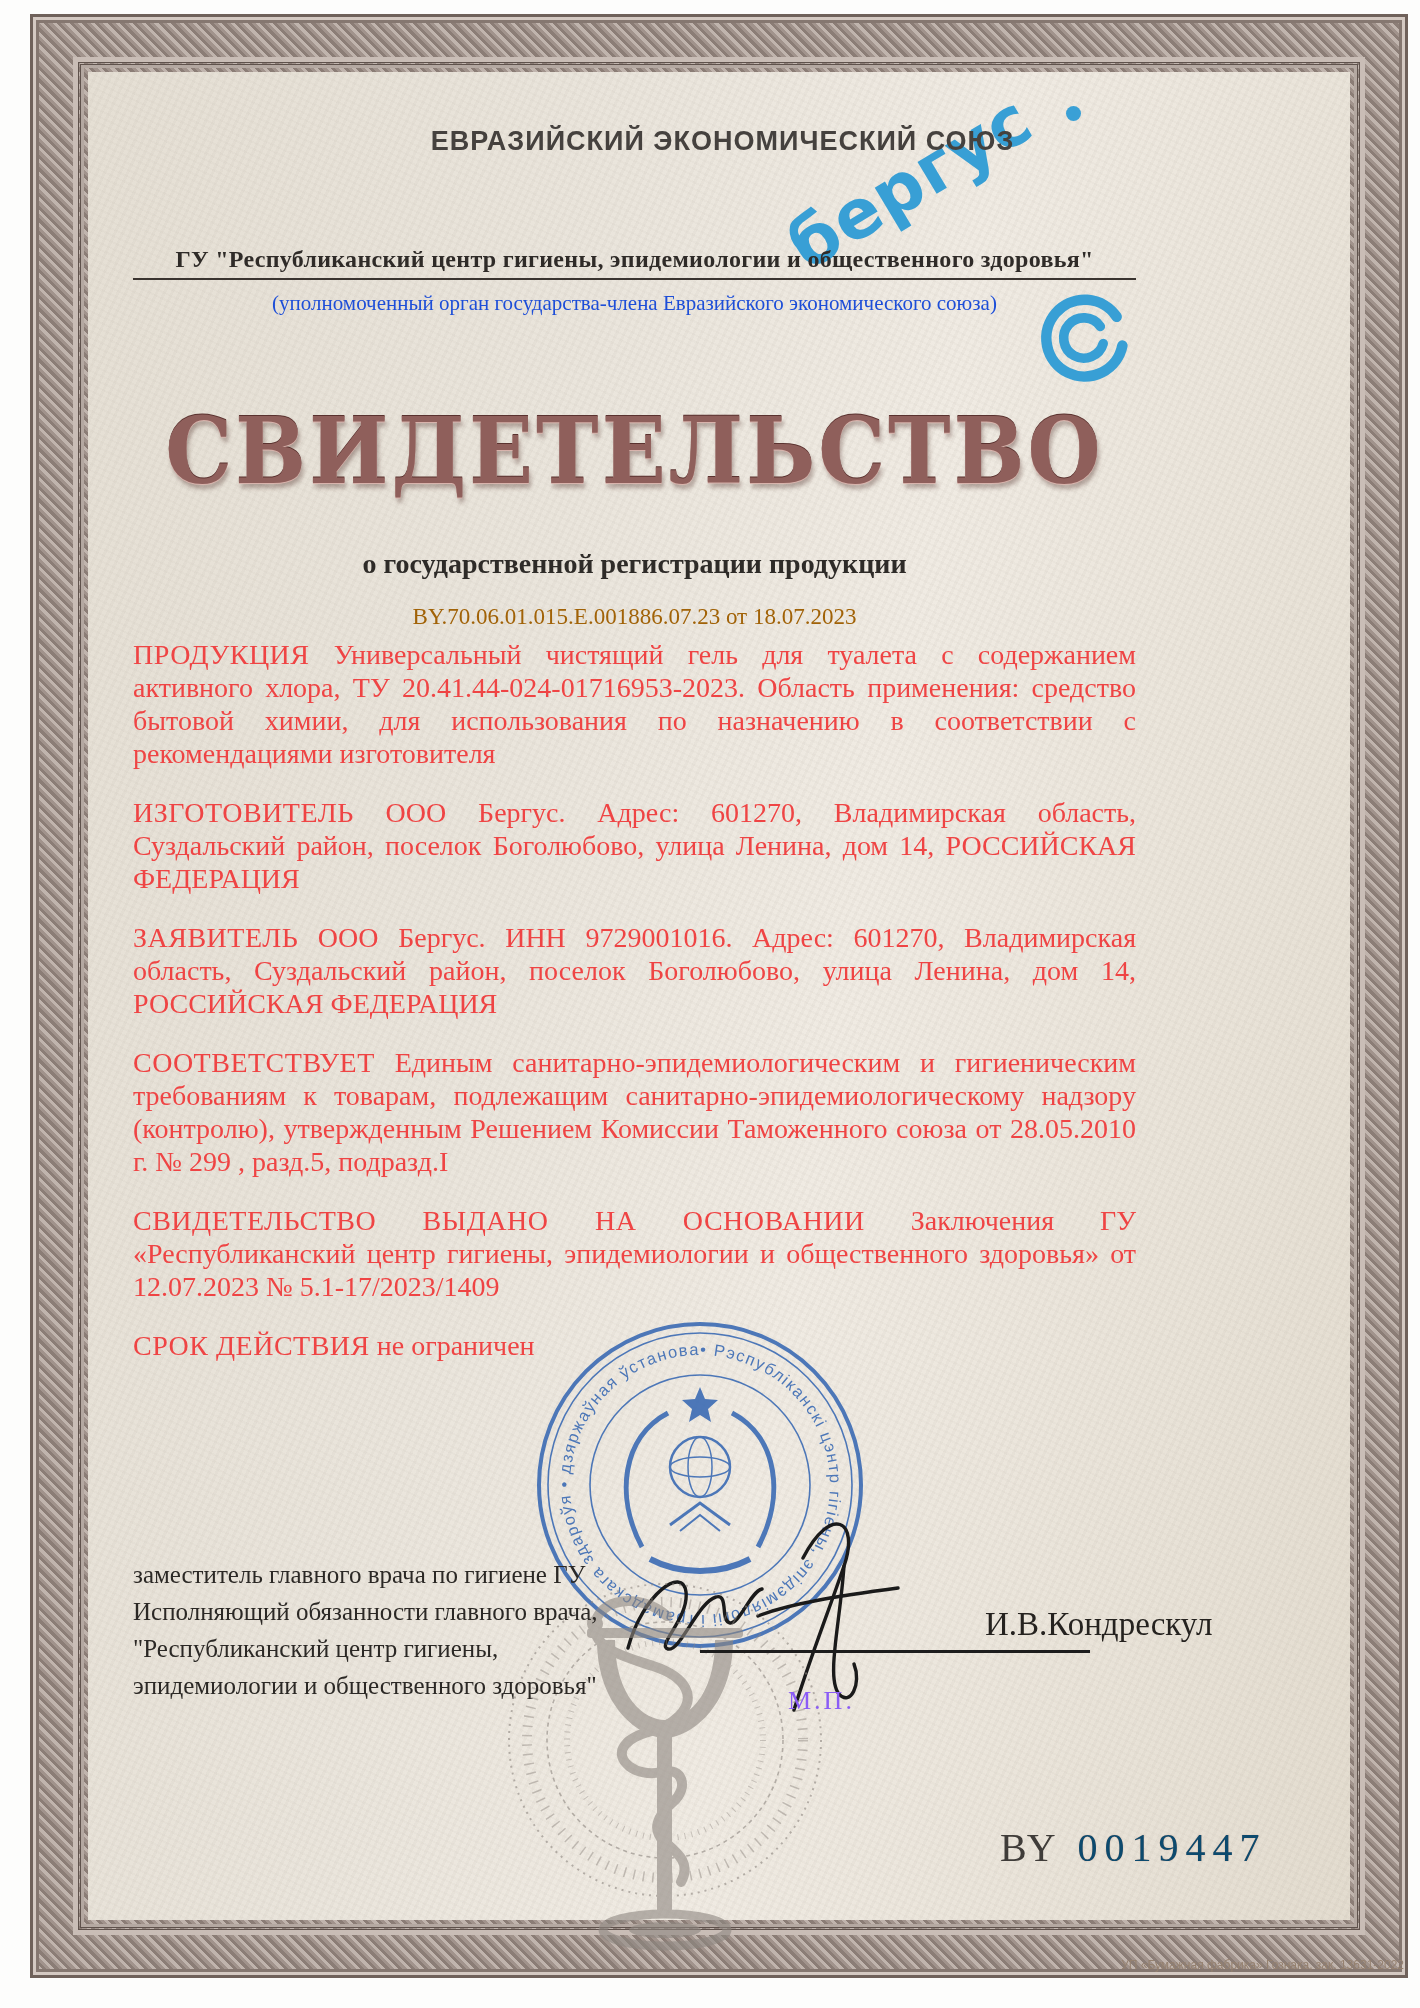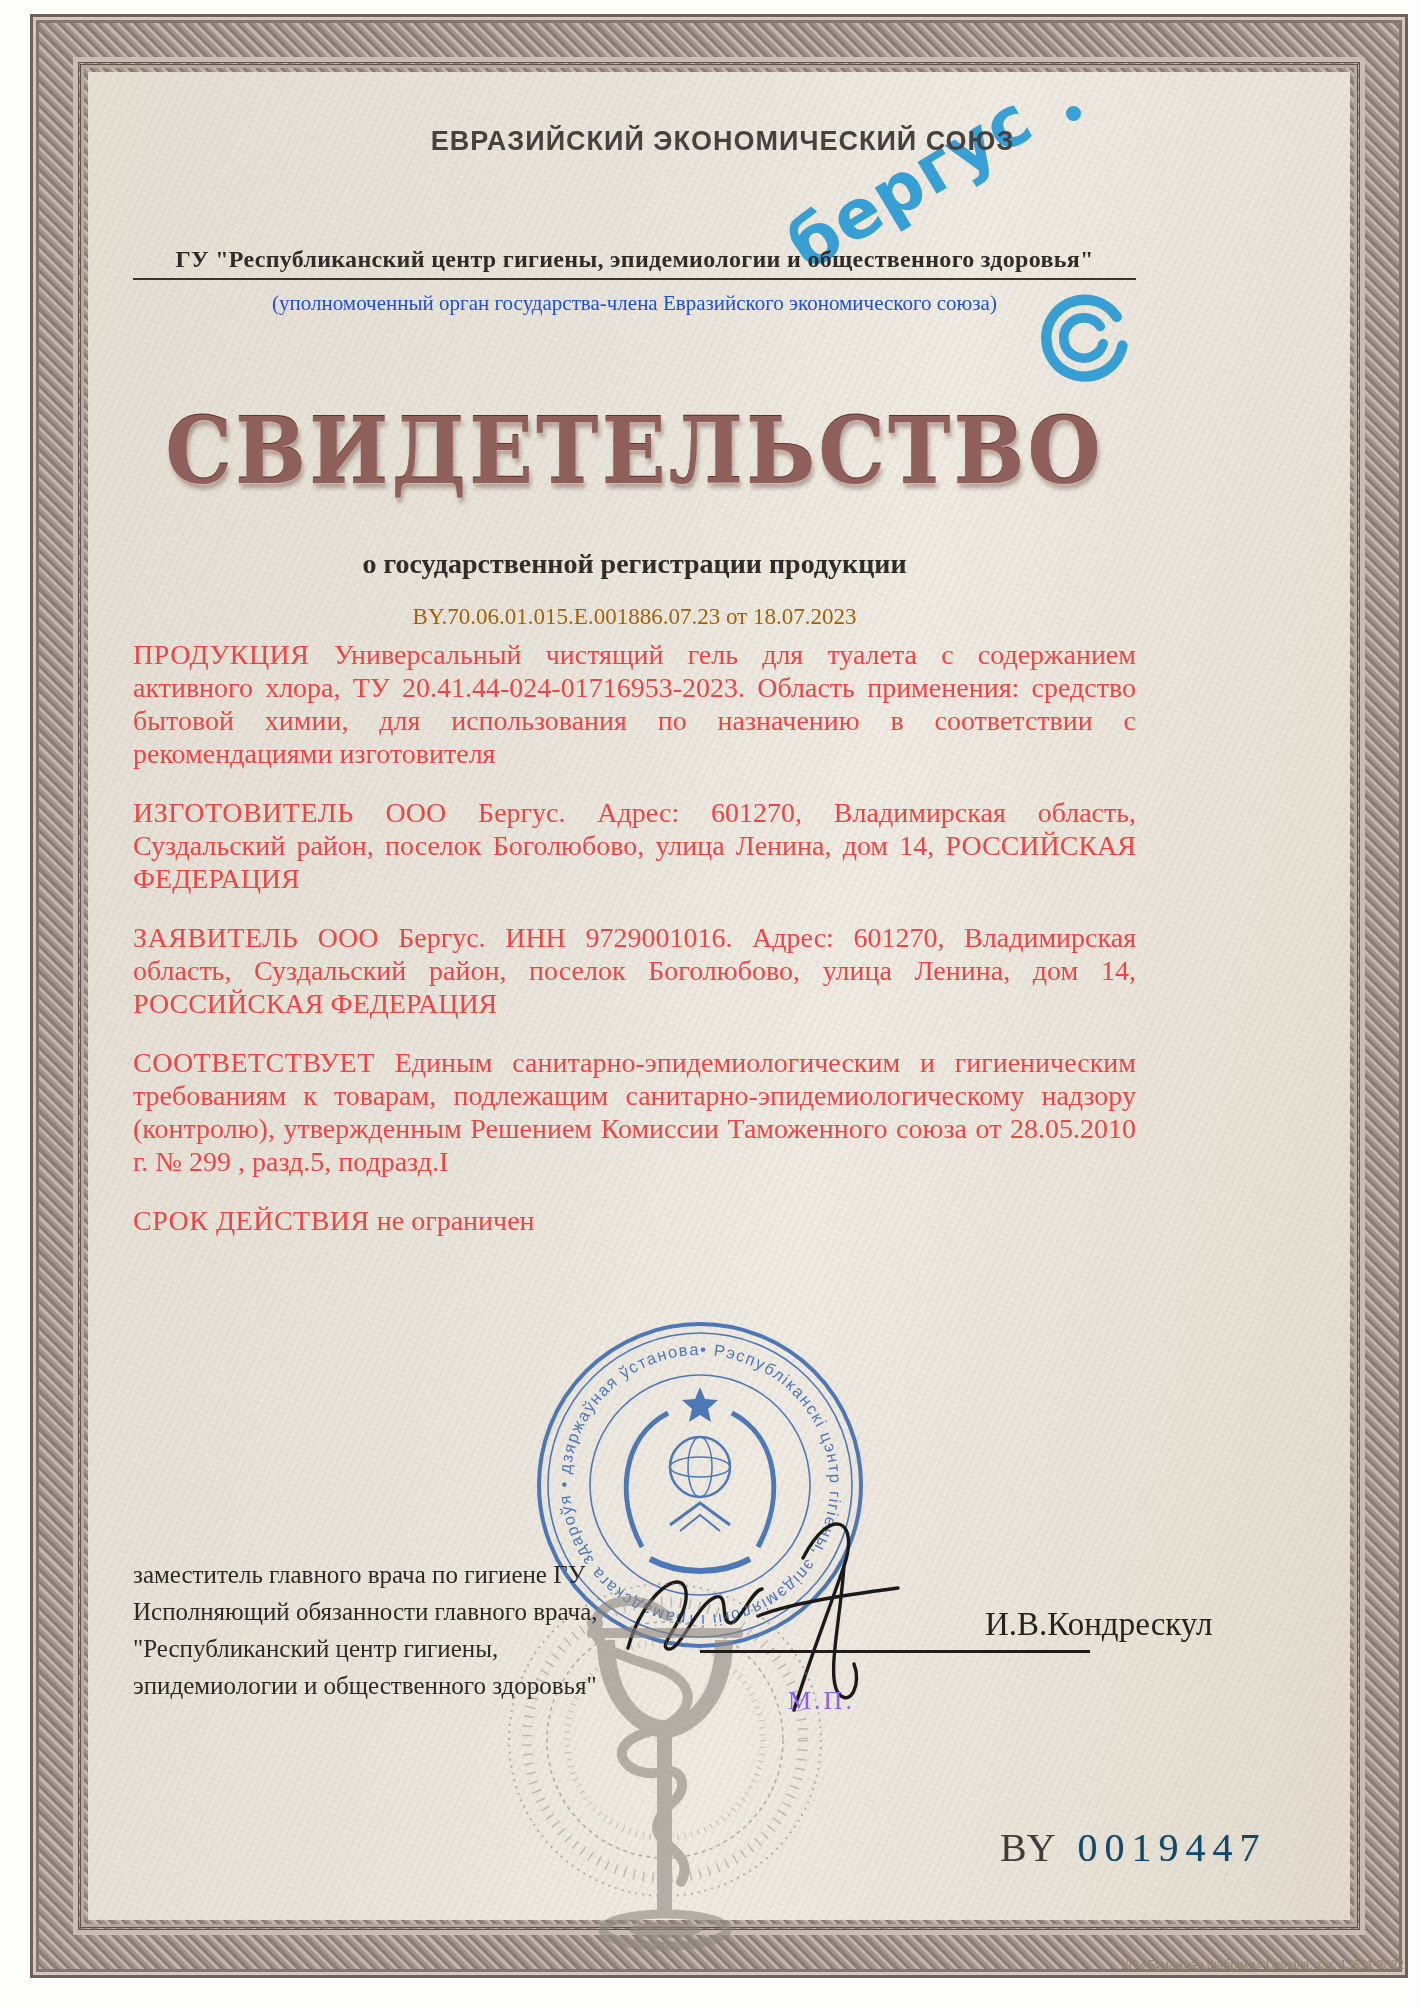--- a/index.html
+++ b/index.html
@@ -99,20 +99,21 @@
 
   <div class="col main-title">СВИДЕТЕЛЬСТВО</div>
   <div class="col subtitle">о государственной регистрации продукции</div>
   <div class="col number-line">BY.70.06.01.015.E.001886.07.23 от 18.07.2023</div>
 
   <div class="col body-text">
     <p><span class="par-label">ПРОДУКЦИЯ</span> <span>Универсальный чистящий гель для туалета с содержанием активного хлора, ТУ 20.41.44-024-01716953-2023. Область применения: средство бытовой химии, для использования по назначению в соответствии с рекомендациями изготовителя</span></p>
     <p><span class="par-label">ИЗГОТОВИТЕЛЬ</span> <span>ООО Бергус. Адрес: 601270, Владимирская область, Суздальский район, поселок Боголюбово, улица Ленина, дом 14, РОССИЙСКАЯ ФЕДЕРАЦИЯ</span></p>
     <p><span class="par-label">ЗАЯВИТЕЛЬ</span> <span>ООО Бергус. ИНН 9729001016. Адрес: 601270, Владимирская область, Суздальский район, поселок Боголюбово, улица Ленина, дом 14, РОССИЙСКАЯ ФЕДЕРАЦИЯ</span></p>
     <p><span class="par-label">СООТВЕТСТВУЕТ</span> <span>Единым санитарно-эпидемиологическим и гигиеническим требованиям к товарам, подлежащим санитарно-эпидемиологическому надзору (контролю), утвержденным Решением Комиссии Таможенного союза от 28.05.2010 г. № 299 , разд.5, подразд.I</span></p>
+    <p><span class="par-label">СВИДЕТЕЛЬСТВО ВЫДАНО НА ОСНОВАНИИ</span> <span>Заключения ГУ «Республиканский центр гигиены, эпидемиологии и общественного здоровья» от 12.07.2023 № 5.1-17/2023/1409</span></p>
     <p><span class="par-label">СРОК ДЕЙСТВИЯ</span> <span>не ограничен</span></p>
   </div>
 
   <svg class="stamp" width="340" height="340" viewBox="0 0 340 340">
     <defs>
       <path id="ringPath" d="M170,40 a130,130 0 1 1 -0.2,0"></path>
     </defs>
     <circle cx="170" cy="170" r="161" fill="none" stroke="#2a5fb0" stroke-width="4"></circle>
     <circle cx="170" cy="170" r="152" fill="none" stroke="#2a5fb0" stroke-width="1.6"></circle>
     <circle cx="170" cy="170" r="110" fill="none" stroke="#2a5fb0" stroke-width="1.6"></circle>

